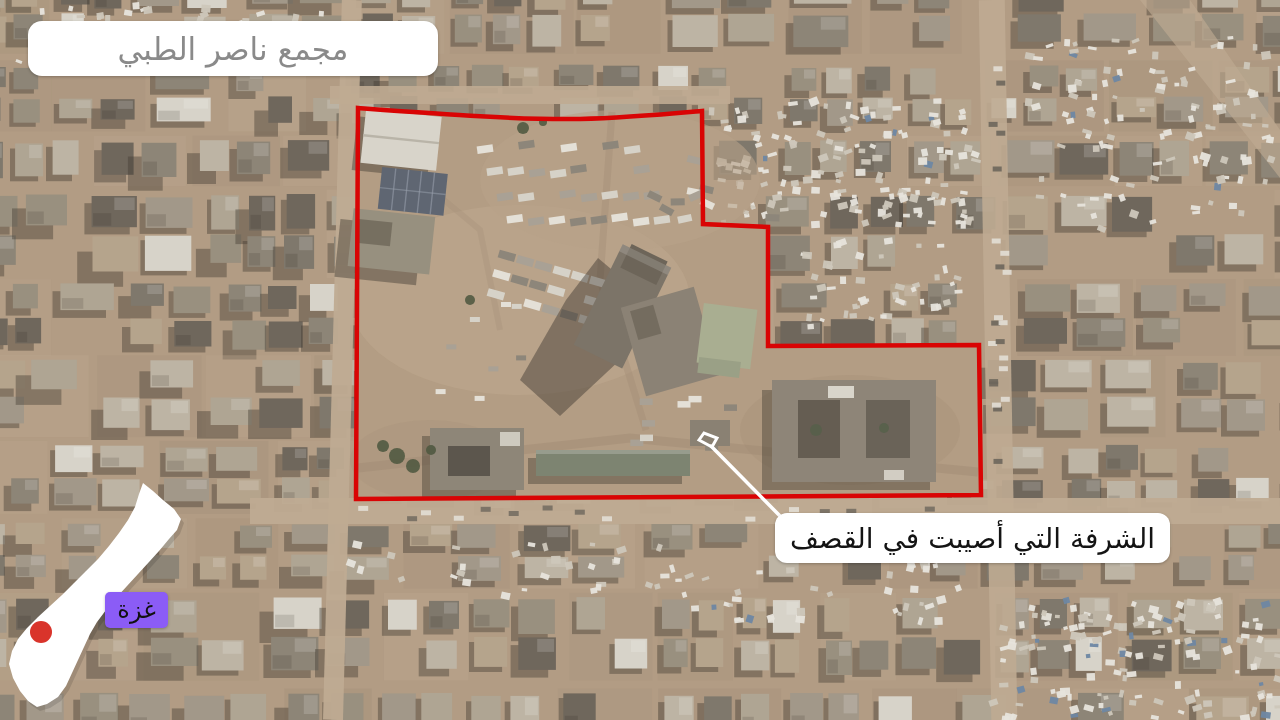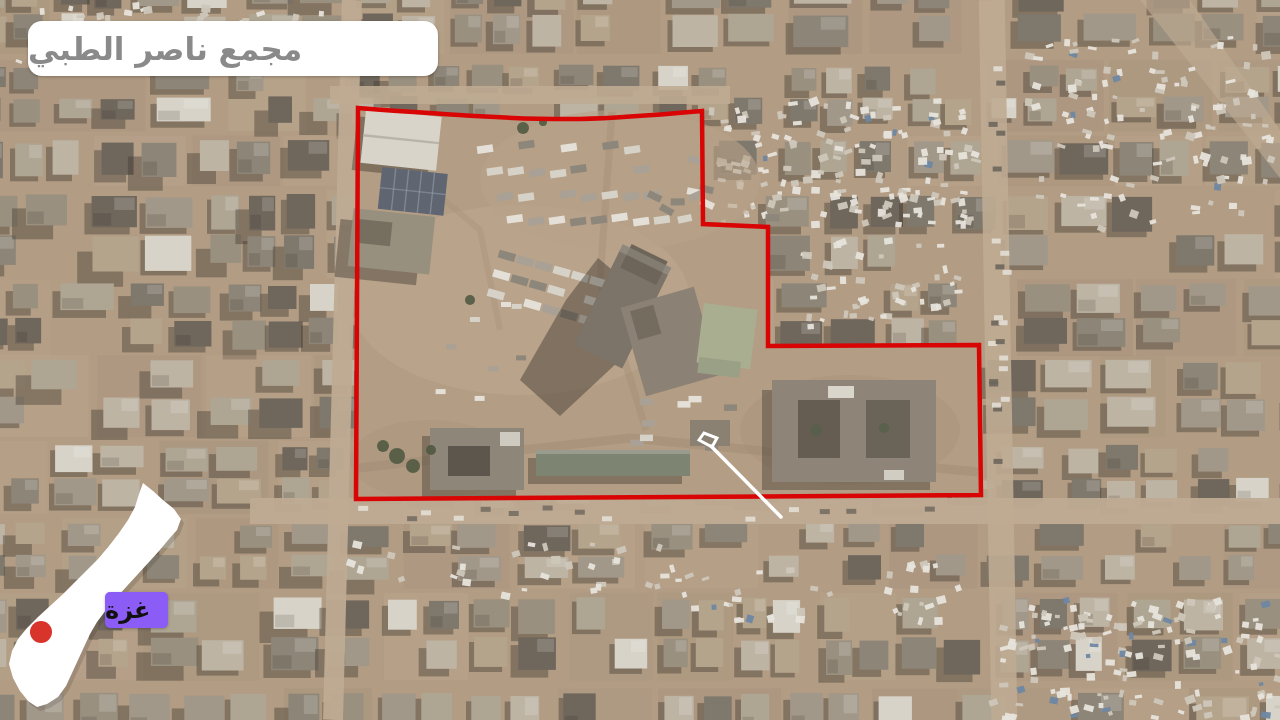--- a/index.html
+++ b/index.html
@@ -2,22 +2,22 @@
 <html lang="ar"><head>
 <meta charset="utf-8">
 <style>
   html,body{margin:0;padding:0;background:#000;}
   .stage{
     position:relative;width:1280px;height:720px;overflow:hidden;
     font-family:"DejaVu Sans",sans-serif;
   }
   .stage svg{position:absolute;left:0;top:0;}
   .pill{
-    position:absolute;background:#fff;display:flex;align-items:center;justify-content:flex-end;
-    font-weight:bold;box-shadow:0 1px 3px rgba(0,0,0,.25);white-space:nowrap;
+    position:absolute;background:#fff;display:flex;align-items:center;justify-content:center;
+    font-weight:normal;box-shadow:0 1px 3px rgba(0,0,0,.25);white-space:nowrap;
   }
   #title-pill{border-radius:14px;font-size:31px;}
   #callout-pill{border-radius:12px;font-size:28px;}
   #map-pill{border-radius:5px;font-size:24px;}
 </style>
 </head>
 <body>
 
 <div class="stage">
   <svg id="scene" width="1280" height="720" viewBox="0 0 1280 720">
@@ -1951,16 +1951,19 @@
     <g id="minimap">
         <polygon points="143,483 153,491 163,500 174,509 181,519 177,530 169,539 159,551 149,562 138,574 127,586 116,598 106,610 97,622 90,634 84,647 78,660 72,673 66,686 58,697 47,704 37,707 28,701 20,691 13,678 9,664 12,651 18,639 27,628 38,617 50,606 62,595 74,583 86,571 98,559 109,546 119,533 128,520 135,507 139,494" fill="#000000" opacity="0.12" transform="translate(3,4)"></polygon>
         <polygon points="143,483 153,491 163,500 174,509 181,519 177,530 169,539 159,551 149,562 138,574 127,586 116,598 106,610 97,622 90,634 84,647 78,660 72,673 66,686 58,697 47,704 37,707 28,701 20,691 13,678 9,664 12,651 18,639 27,628 38,617 50,606 62,595 74,583 86,571 98,559 109,546 119,533 128,520 135,507 139,494" fill="#ffffff"></polygon>
         <circle cx="41" cy="632" r="11" fill="#d9342b"></circle>
       </g>
   </svg>
 
   <div id="title-pill" class="pill" dir="rtl" style="left: 28px; top: 21px; width: 410px; height: 55px; color: rgb(138, 138, 138); background: rgb(255, 255, 255);">
     <span>مجمع ناصر الطبي</span>
   </div>
+  <div id="callout-pill" class="pill" dir="rtl" style="left: 775px; top: 513px; width: 395px; height: 50px; color: rgb(20, 20, 20); background: rgb(255, 255, 255);">
+    <span>الشرفة التي أصيبت في القصف</span>
+  </div>
   <div id="map-pill" class="pill" dir="rtl" style="left: 105px; top: 592px; width: 63px; height: 36px; color: rgb(17, 17, 17); background: #8b5cf6;">
     <span>غزة</span>
   </div>
 </div>
 
 </body></html>

